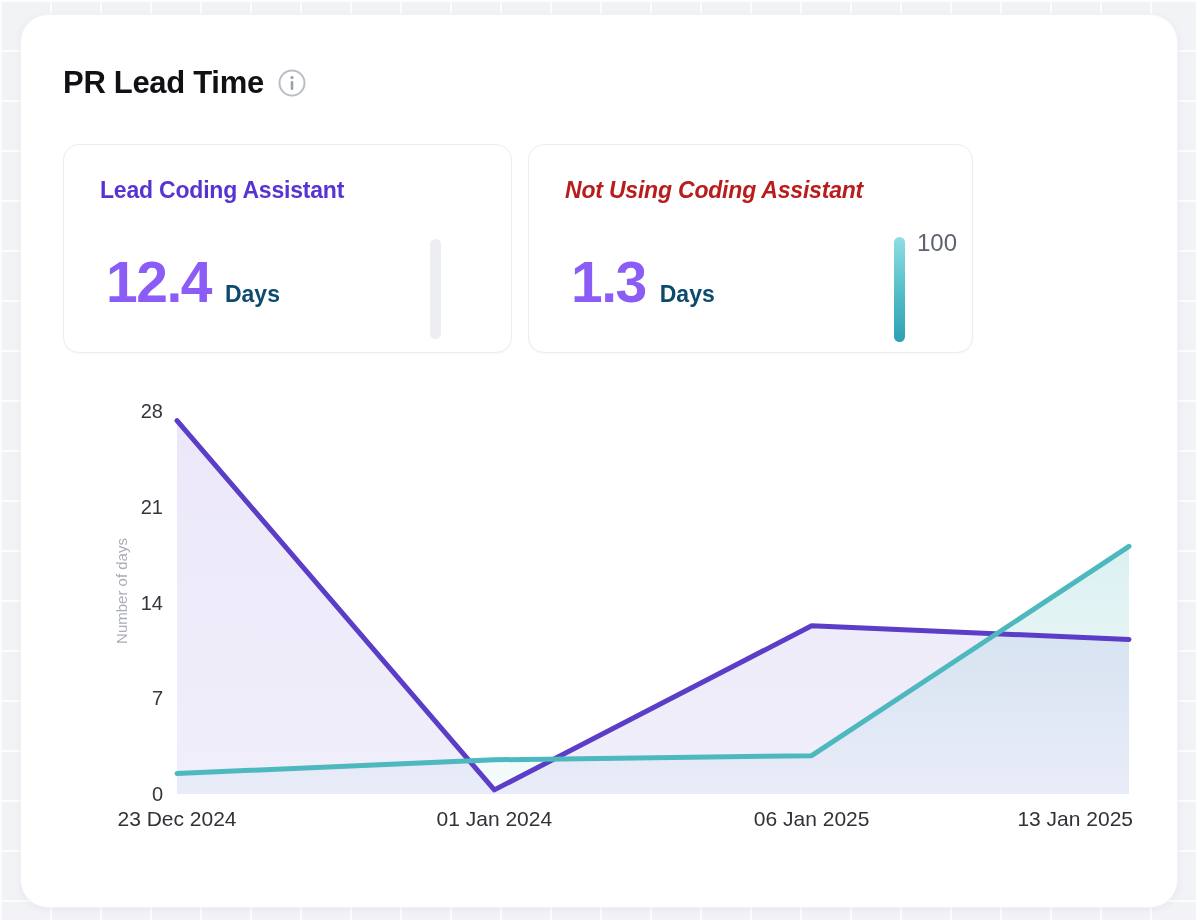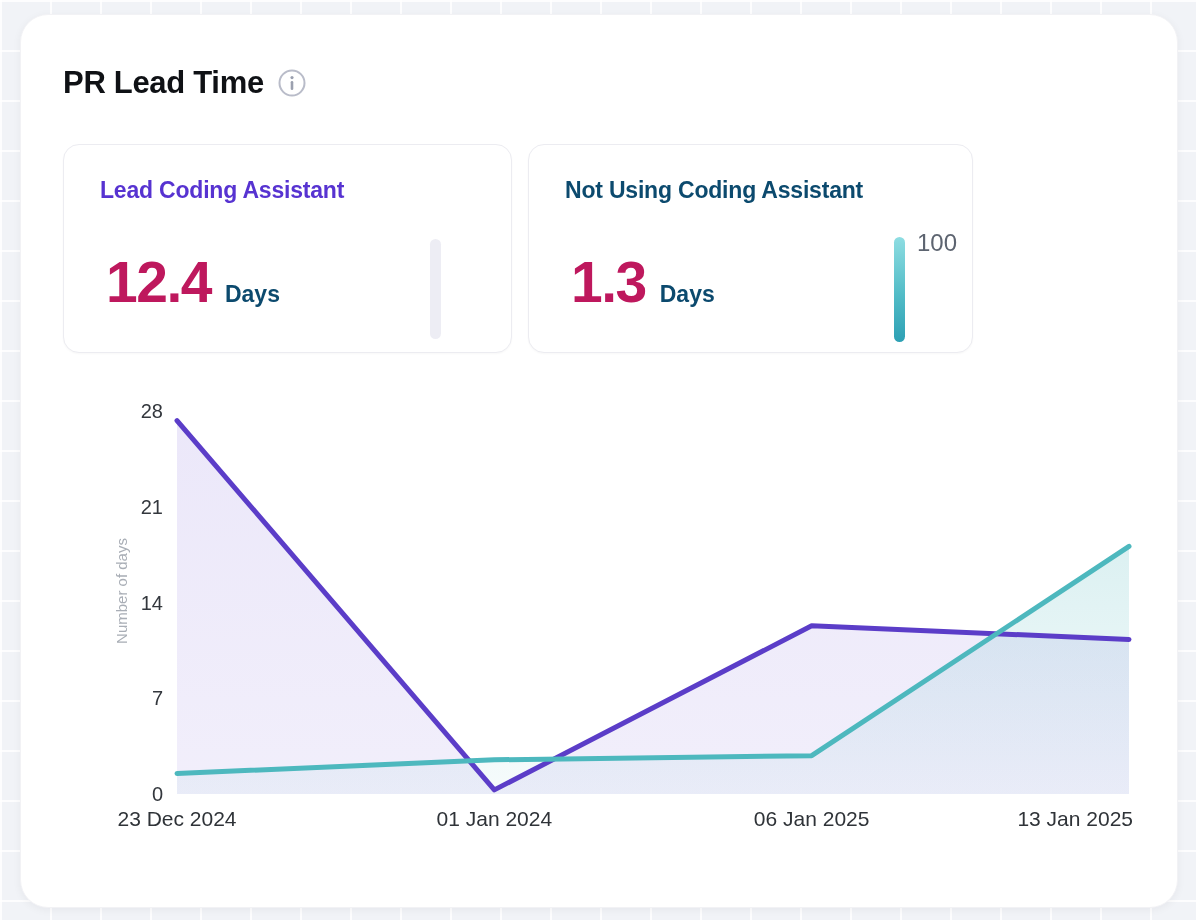--- a/index.html
+++ b/index.html
@@ -41,27 +41,27 @@
     box-shadow:0 1px 2px rgba(16,24,40,0.03);
     box-sizing:border-box;
   }
   .stat-1{width:449px;}
   .stat-2{width:445px;}
   .stat-label{
     position:absolute;left:36px;top:32px;
     font-size:23px;font-weight:700;letter-spacing:-0.2px;
   }
   .stat-1 .stat-label{color:#5733d1;}
-  .stat-2 .stat-label{color:#0c4a6e;}
+  .stat-2 .stat-label{color:#b91c1c;font-style:italic;}
   .stat-value-row{
     position:absolute;left:42px;top:102px;
     display:flex;align-items:baseline;
   }
   .stat-value{
-    font-size:57px;font-weight:800;color:#be185d;letter-spacing:-1.5px;line-height:1.25;
+    font-size:57px;font-weight:800;color:#8b5cf6;letter-spacing:-1.5px;line-height:1.25;
   }
   .stat-unit{
     font-size:23px;font-weight:700;color:#0c4a6e;margin-left:14px;
   }
   .gauge{
     position:absolute;width:11px;border-radius:6px;
   }
   .gauge-track{
     right:70px;top:94px;height:100px;background:#ededf4;
   }

